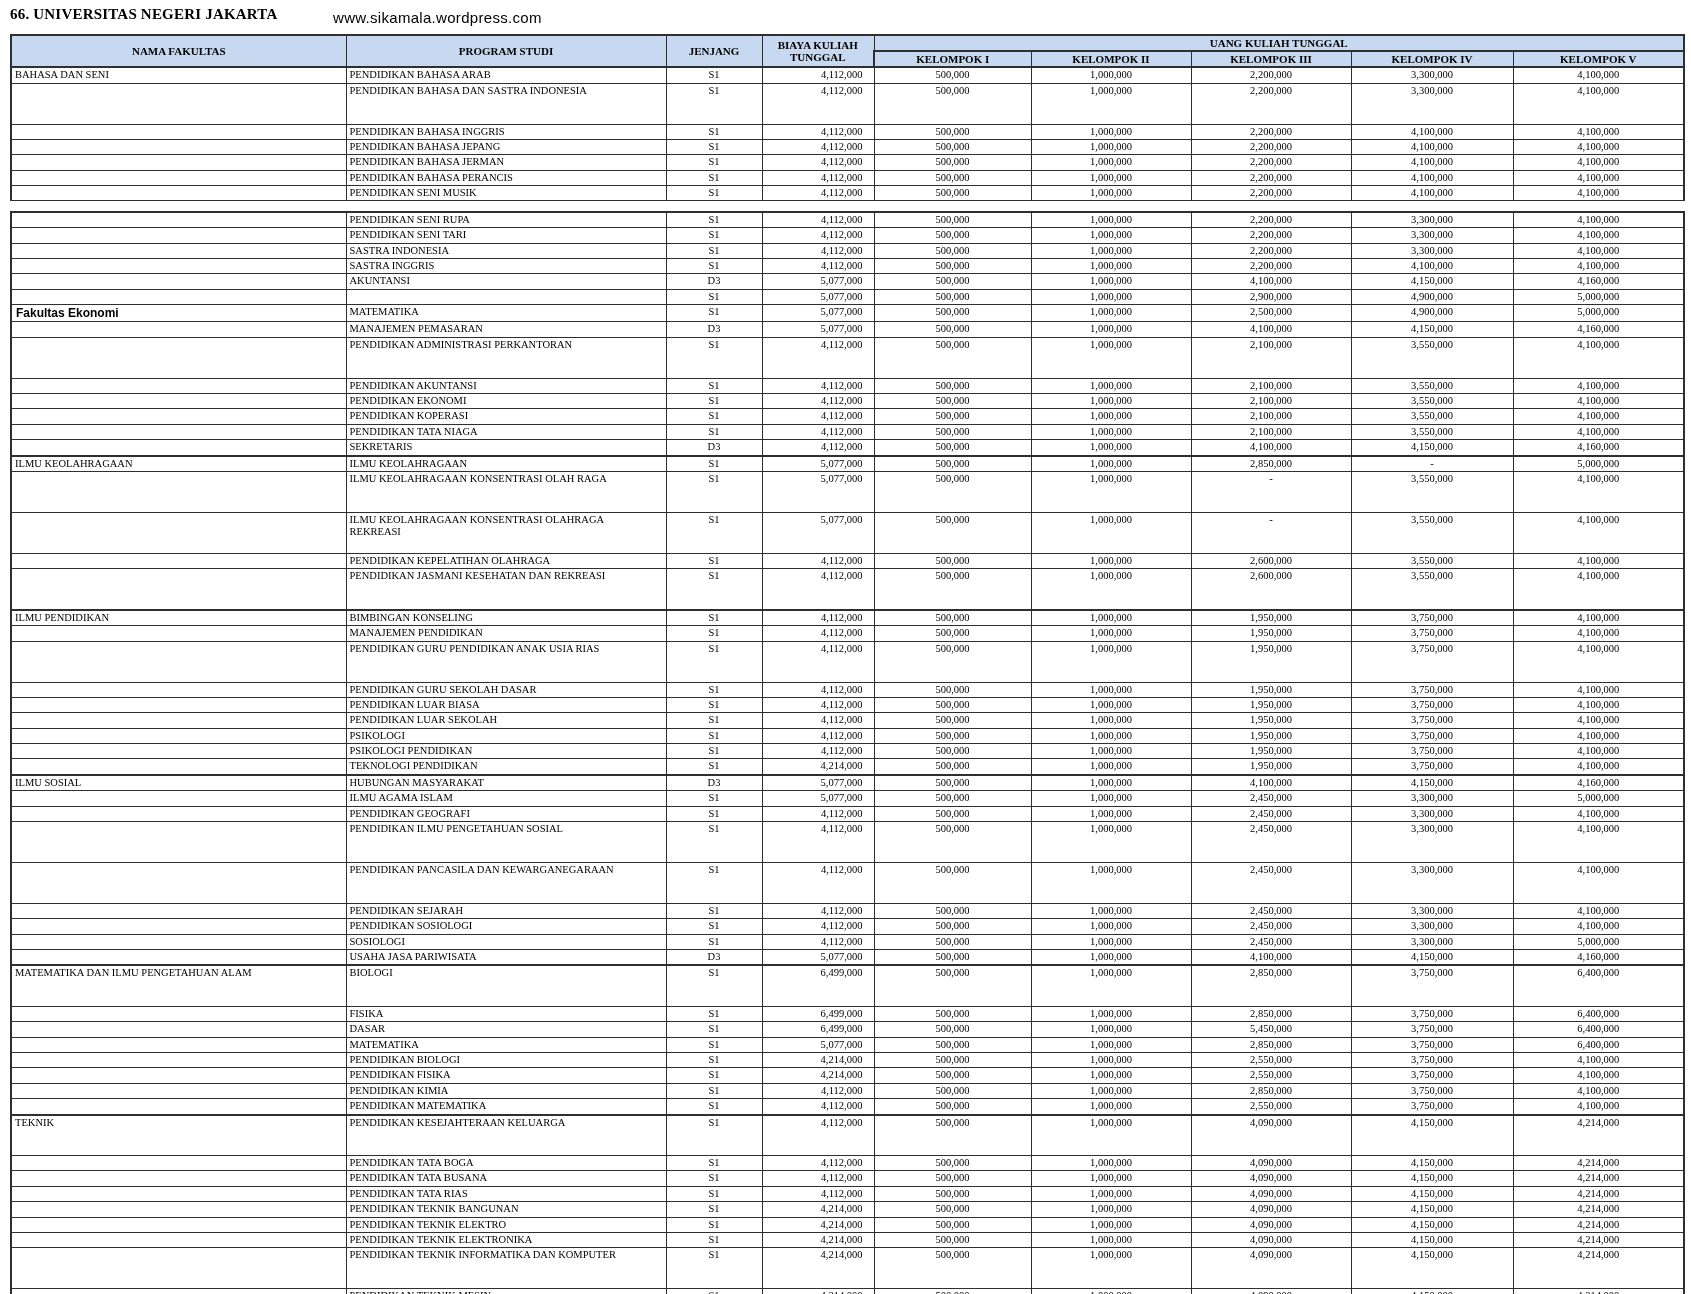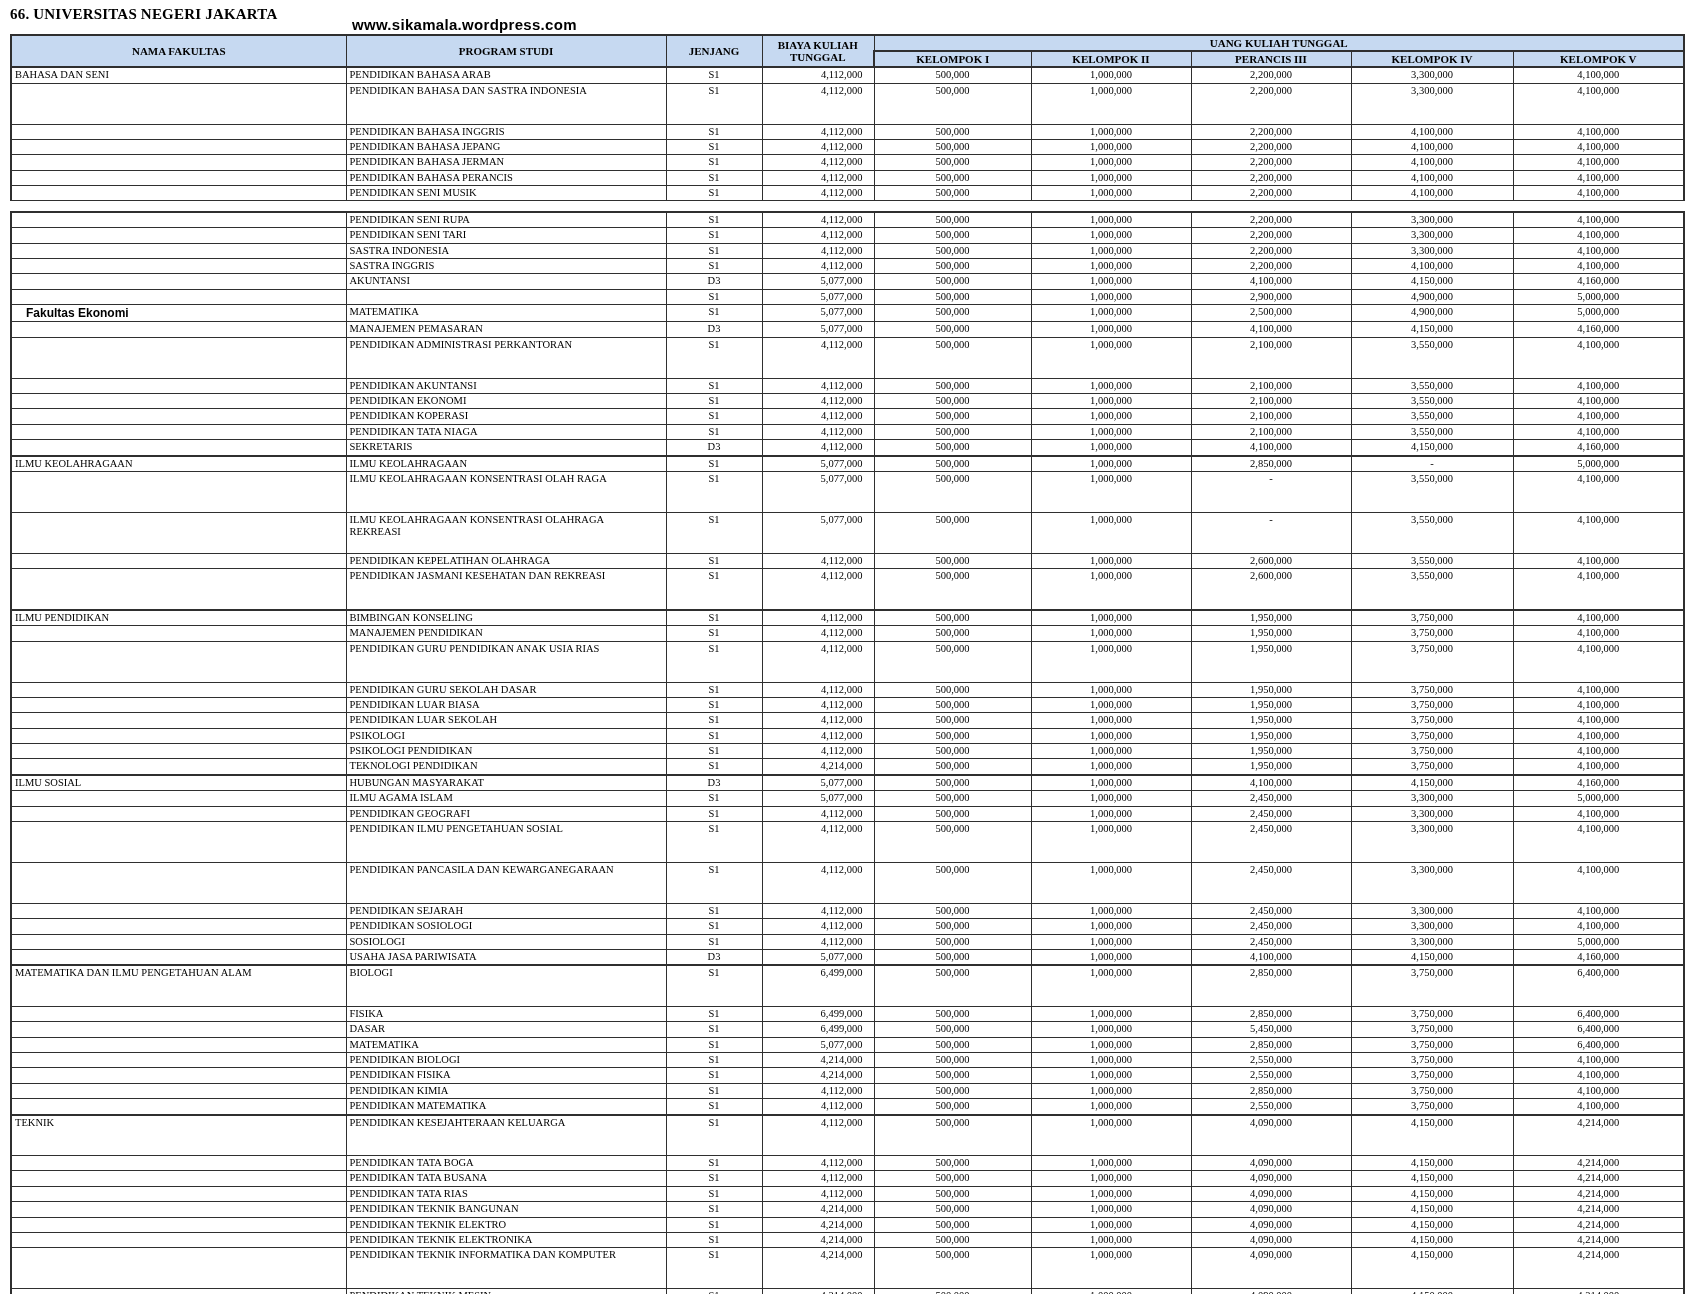--- a/index.html
+++ b/index.html
@@ -11,23 +11,23 @@
   body{
     width:1691px;height:1294px;background:#ffffff;overflow:hidden;
     font-family:"Liberation Serif","DejaVu Serif",serif;color:#000;
   }
   .page-header{position:relative;height:34px;}
   .doc-title{
     position:absolute;left:10px;top:6px;
     font-size:15px;font-weight:bold;letter-spacing:.2px;
   }
   .watermark{
-    position:absolute;left:352px;top:9px;
+    position:absolute;left:333px;top:9px;
     font-family:"Liberation Sans","DejaVu Sans",sans-serif;
-    font-size:15px;font-weight:bold;letter-spacing:.3px;margin-top:7px;
+    font-size:15px;font-weight:normal;letter-spacing:.3px;
   }
   table.fee-table{
     margin-left:10px;width:1673px;table-layout:fixed;
     border-collapse:collapse;
   }
   col.c-fak{width:335px;} col.c-prog{width:320px;} col.c-jen{width:96px;}
   col.c-biaya{width:112px;} col.c-k1{width:157px;} col.c-k2{width:160px;}
   col.c-k3{width:160px;} col.c-k4{width:162px;} col.c-k5{width:171px;}
   th,td{border:1px solid var(--border);}
   thead th{
@@ -37,21 +37,21 @@
   }
   thead tr th{border-bottom-width:1px;}
   tbody td{
     font-size:10.5px;line-height:1.18;vertical-align:top;
     padding:1px 2px;height:13px;white-space:pre-line;
     overflow:hidden;
   }
   td.fak{text-align:left;padding-left:3px;}
   td.fak.fak-label{
     font-family:"Liberation Sans","DejaVu Sans",sans-serif;
-    font-weight:bold;font-size:12px;padding-left:14px;white-space:nowrap;
+    font-weight:bold;font-size:12px;padding-left:4px;white-space:nowrap;
   }
   td.prog{text-align:left;padding-left:3px;}
   td.jen{text-align:center;}
   td.biaya{text-align:right;padding-right:11px;}
   td.kel{text-align:center;}
   tr.tall td{height:41px;}
   tr.section-start td{border-top-width:2px;}
   tr td:first-child{border-left-width:2px;}
   tr td:last-child,thead th:last-child{border-right-width:2px;}
   thead th:first-child{border-left-width:2px;}
@@ -81,21 +81,21 @@
     <tr>
       <th rowspan="2">NAMA FAKULTAS</th>
       <th rowspan="2">PROGRAM STUDI</th>
       <th rowspan="2">JENJANG</th>
       <th rowspan="2">BIAYA KULIAH TUNGGAL</th>
       <th colspan="5">UANG KULIAH TUNGGAL</th>
     </tr>
     <tr>
       <th>KELOMPOK I</th>
       <th>KELOMPOK II</th>
-      <th>PERANCIS III</th>
+      <th>KELOMPOK III</th>
       <th>KELOMPOK IV</th>
       <th>KELOMPOK V</th>
     </tr>
   </thead>
   <tbody>
       <tr class="section-start">
     <td class="fak">BAHASA DAN SENI</td>
     <td class="prog">PENDIDIKAN BAHASA ARAB</td>
     <td class="jen">S1</td>
     <td class="biaya">4,112,000</td>

